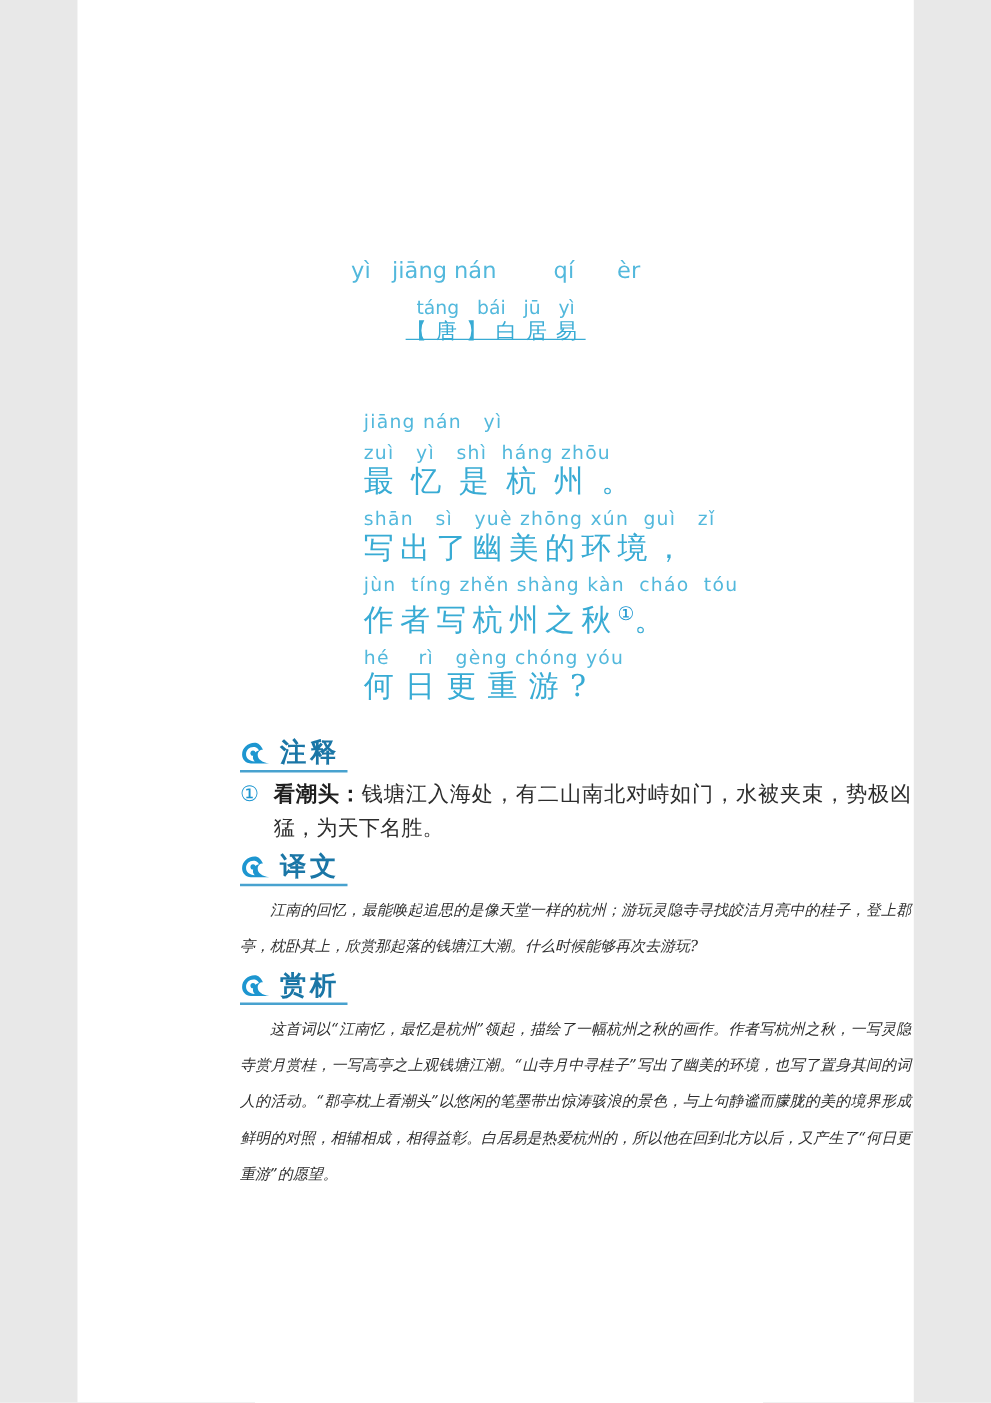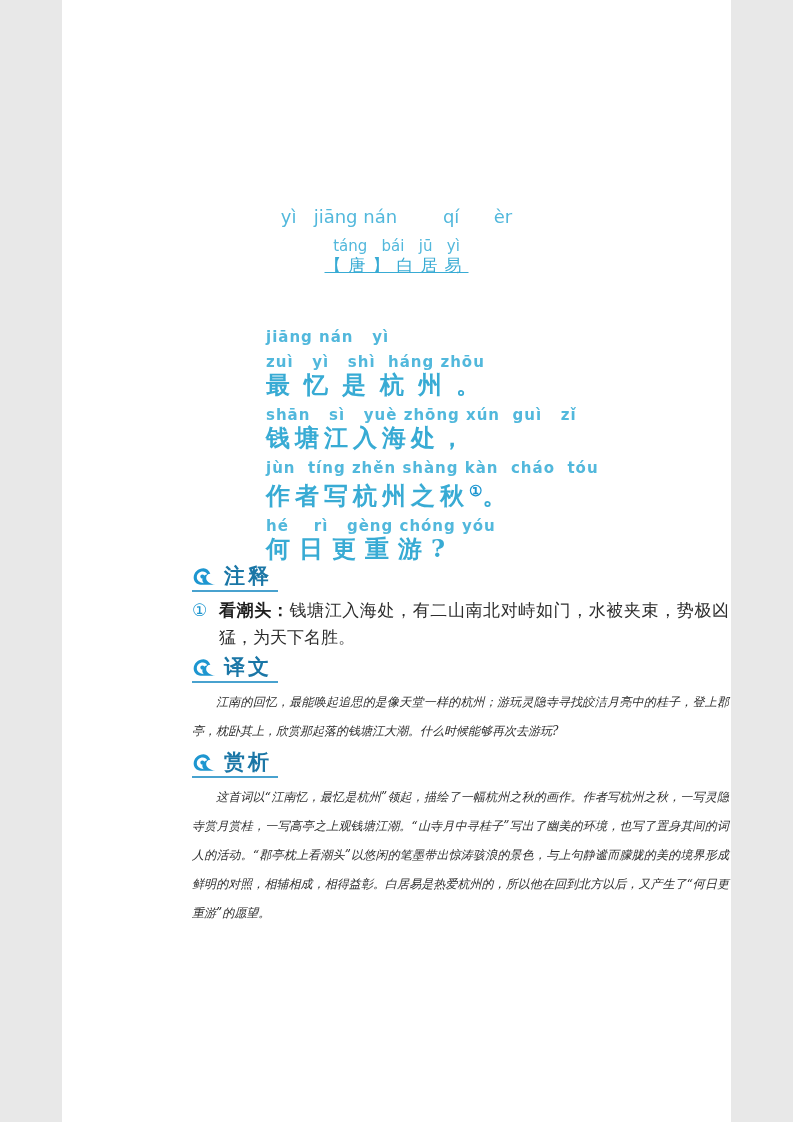--- a/index.html
+++ b/index.html
@@ -45,21 +45,21 @@
     color:var(--pinyin-cyan,#52b8dc);
     white-space:pre;
   }
   .author{
     font-size:17px;line-height:21px;
     letter-spacing:7px;
     color:var(--accent-cyan,#38abd4);
     text-decoration:underline;
   }
   
-  .poem{position:absolute;top:328px;left:204px;font-weight:bold;}
+  .poem{position:absolute;top:328px;left:229px;}
   .poem-line{margin-bottom:7px;}
   .pinyin{
     font-family:"DejaVu Sans","Liberation Sans",sans-serif;
     font-size:15px;line-height:18px;
     letter-spacing:1px;
     color:var(--pinyin-cyan,#52b8dc);
     white-space:pre;
   }
   .hanzi{
     font-size:24px;line-height:28px;
@@ -68,21 +68,21 @@
   .hanzi.wide{letter-spacing:14px;}
   .hanzi.narrow{letter-spacing:5px;}
   .hanzi.medium{letter-spacing:9px;}
   .fn-ref{
     font-size:15px;
     vertical-align:8px;
     letter-spacing:0;
     color:var(--icon-blue,#1d96d0);
   }
   
-  .sections{position:absolute;top:564px;left:130px;width:537px;}
+  .sections{position:absolute;top:590px;left:130px;width:537px;}
   .section-header{
     display:inline-flex;align-items:center;gap:7px;
     padding:0 6px 2px 0;
     border-bottom:2px solid var(--underline-blue,#48a2cf);
     margin-bottom:5px;
   }
   .section-header .wave{flex:0 0 auto;display:block;}
   .section-title{
     font-family:"DejaVu Sans","Liberation Sans",sans-serif;
     font-size:21px;line-height:24px;font-weight:bold;
@@ -128,21 +128,21 @@
   <div class="poem">
     <div class="poem-line">
       <div class="pinyin">jiāng nán   yì</div>
     </div>
     <div class="poem-line">
       <div class="pinyin">zuì   yì   shì  háng zhōu</div>
       <div class="hanzi wide">最忆是杭州。</div>
     </div>
     <div class="poem-line">
       <div class="pinyin">shān   sì   yuè zhōng xún  guì   zǐ</div>
-      <div class="hanzi narrow">钱塘江入海处，</div>
+      <div class="hanzi narrow">写出了幽美的环境，</div>
     </div>
     <div class="poem-line">
       <div class="pinyin">jùn  tíng zhěn shàng kàn  cháo  tóu</div>
       <div class="hanzi narrow"><span>作者写杭州之秋</span><sup class="fn-ref">①</sup><span>。</span></div>
     </div>
     <div class="poem-line">
       <div class="pinyin">hé    rì   gèng chóng yóu</div>
       <div class="hanzi medium">何日更重游?</div>
     </div>
   </div>

